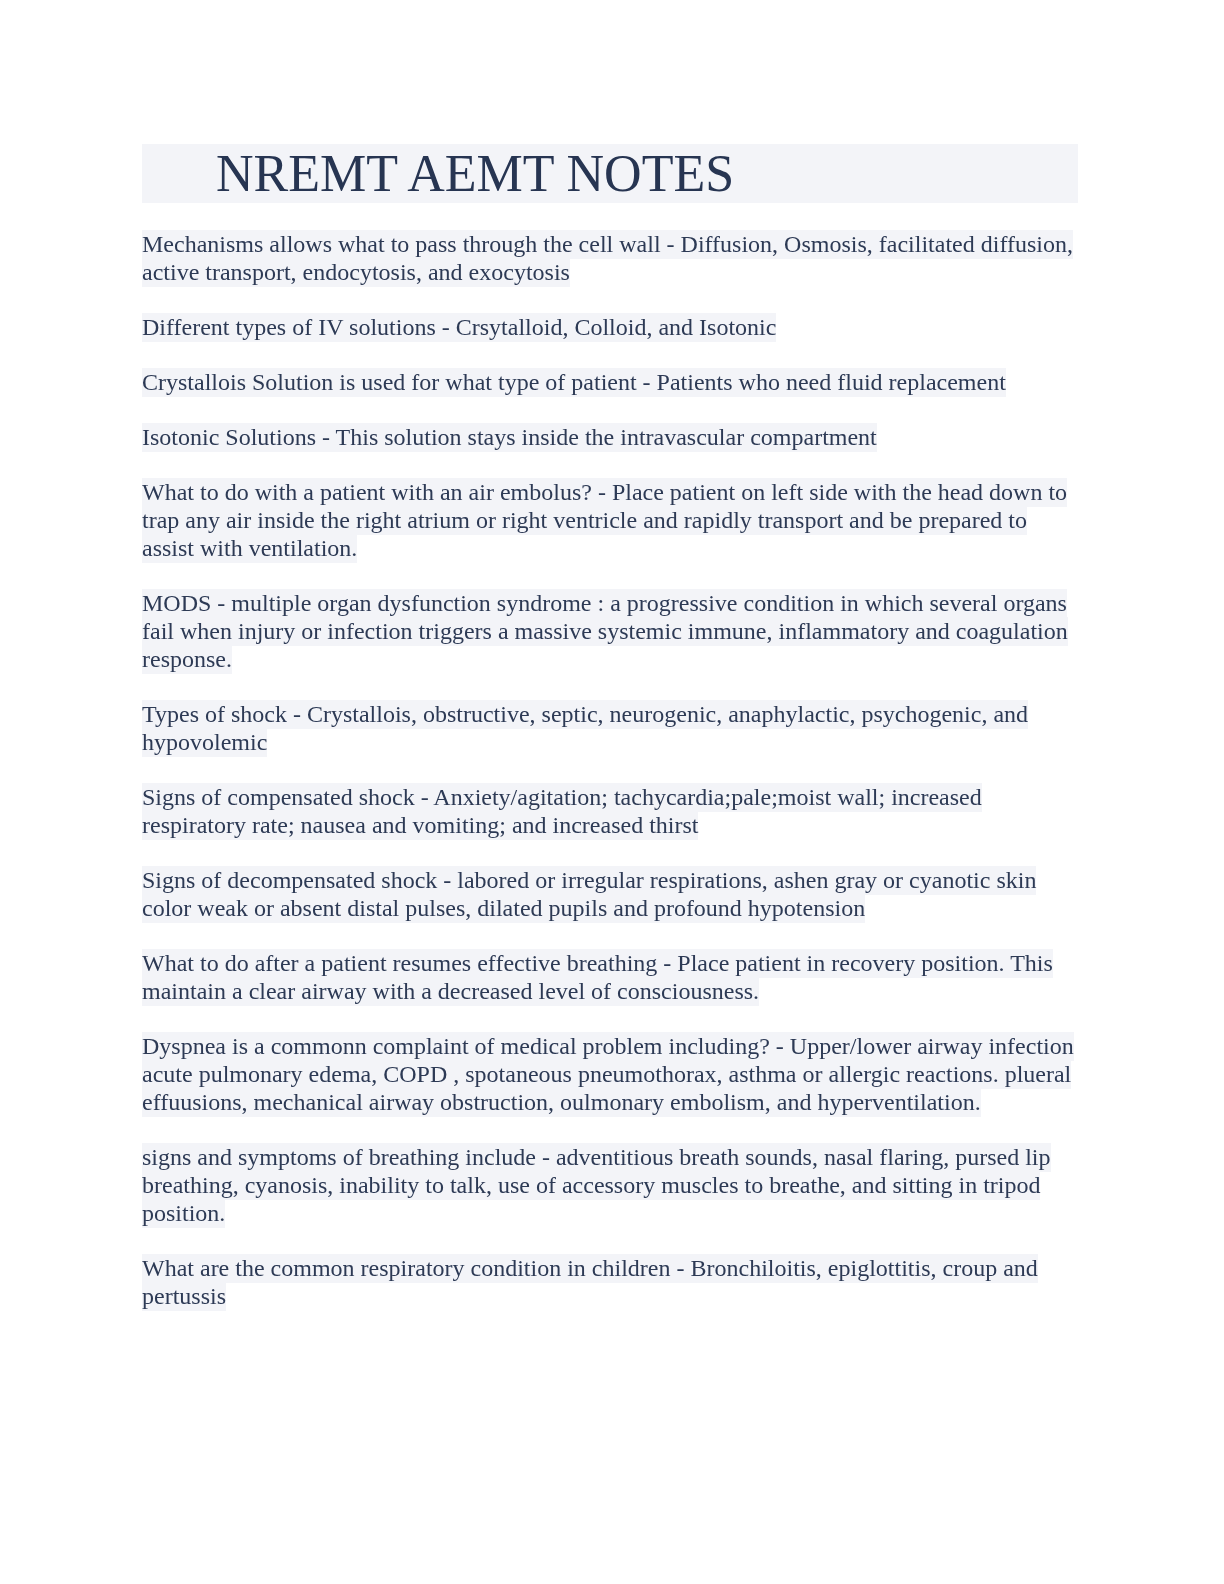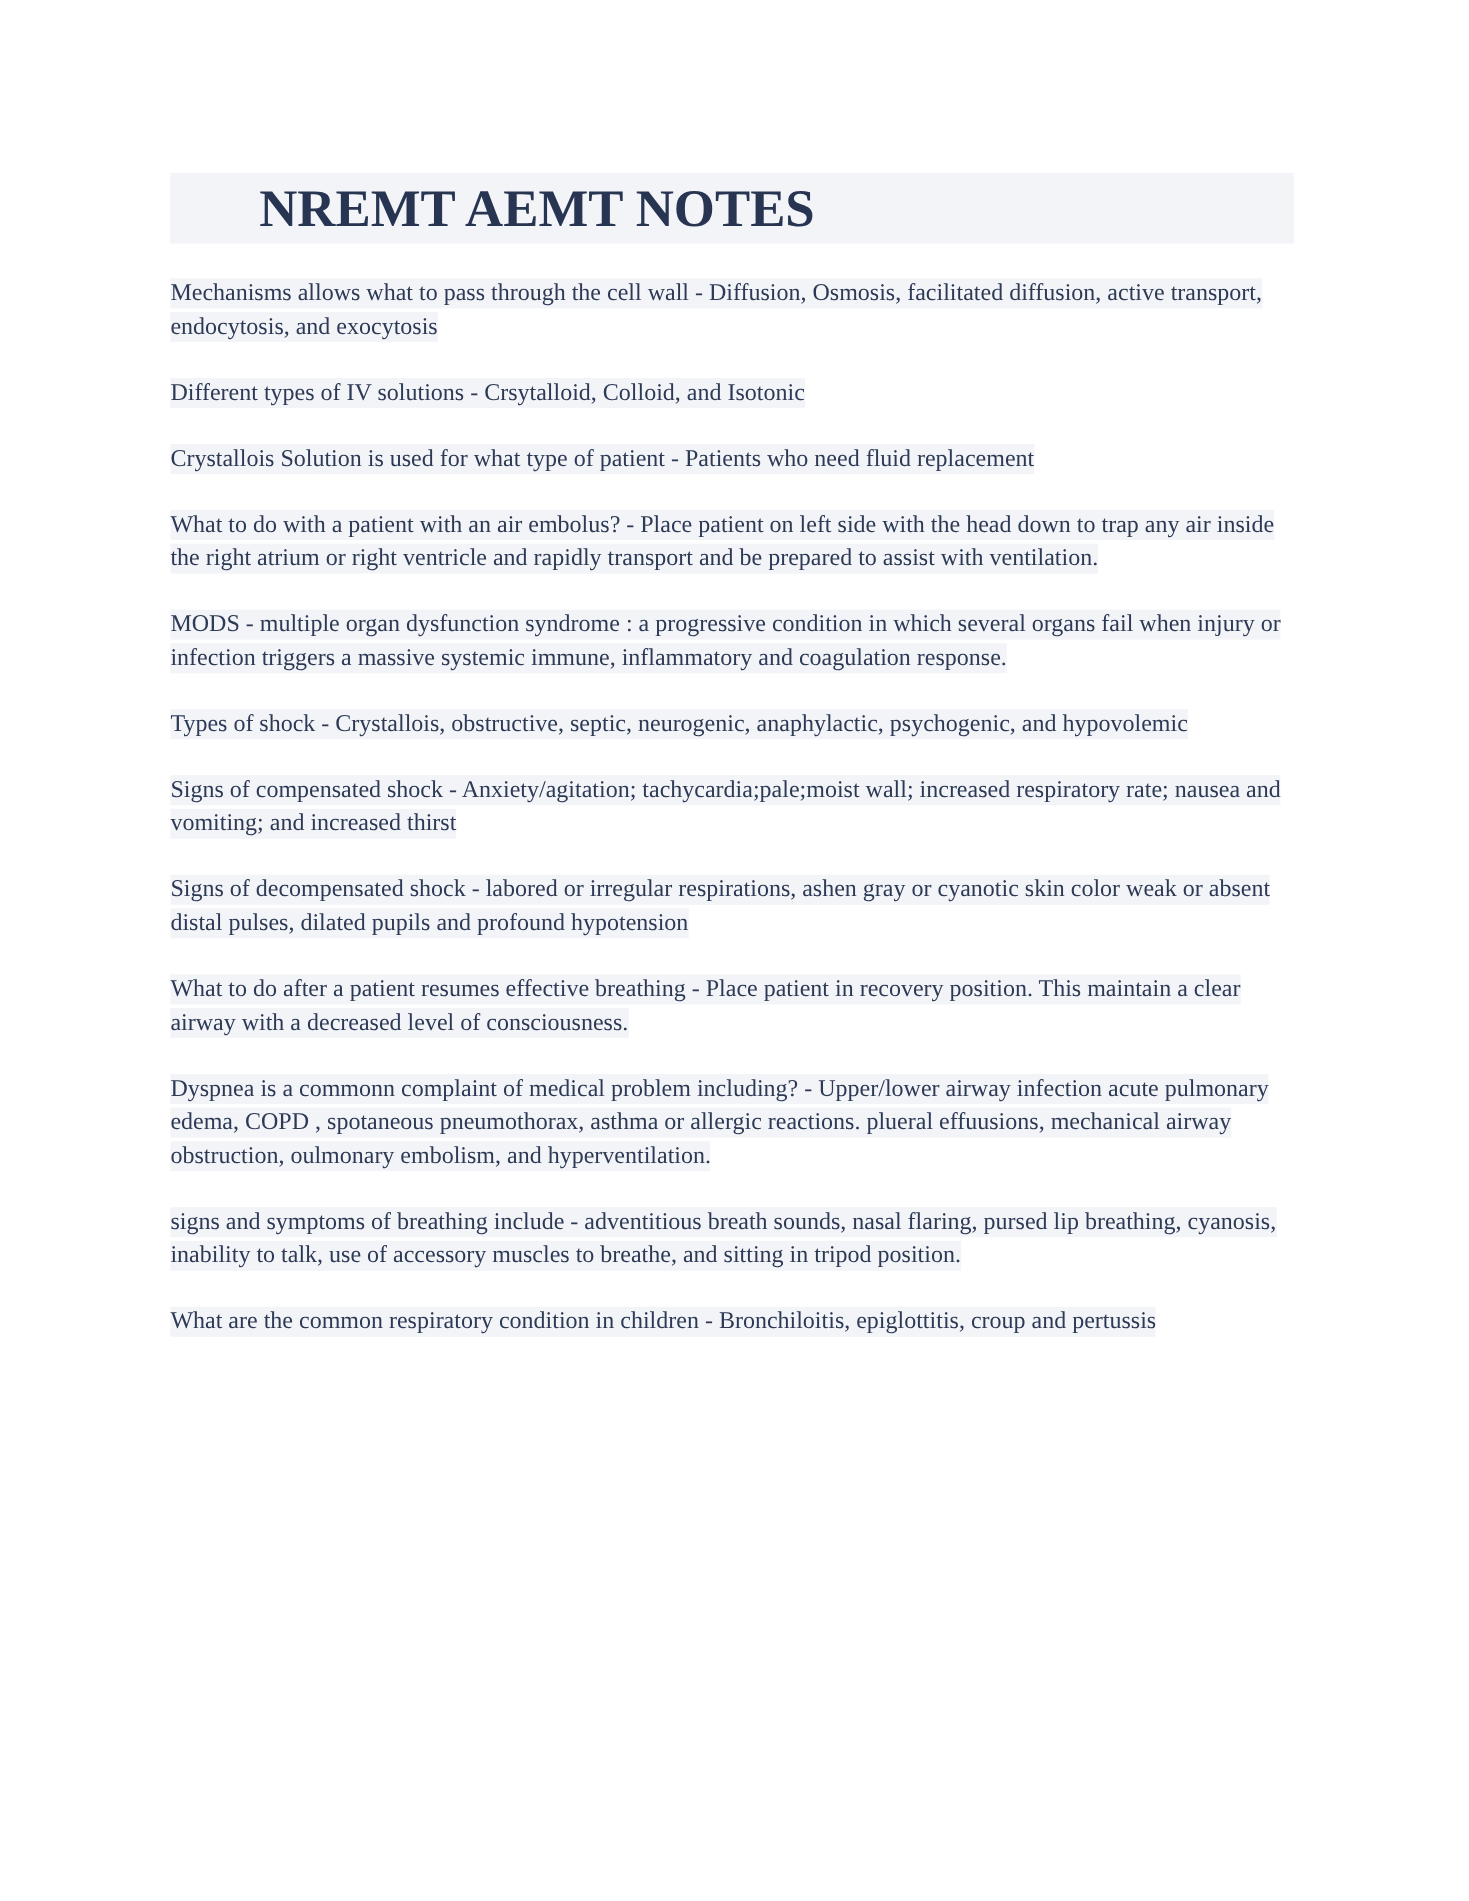--- a/index.html
+++ b/index.html
@@ -10,31 +10,31 @@
     overflow: hidden;
     font-family: "Liberation Serif", "DejaVu Serif", serif;
   }
   .page {
     width: 936px;
     margin: 144px 0 0 142px;
   }
   .doc-title {
     background: var(--highlight, #f3f4f8);
     color: var(--title-text, #273552);
-    font-size: 44px;
-    font-weight: bold;
+    font-size: 52px;
+    font-weight: normal;
     height: 59px;
     display: flex;
     align-items: center;
     padding-left: 74px;
     margin-bottom: 27px;
     white-space: nowrap;
   }
   p.note {
-    font-size: 20px;
+    font-size: 24px;
     line-height: 28px;
     color: var(--body-text, #2d3a55);
     margin: 0 0 27px 0;
     text-align: left;
   }
   p.note:last-child { margin-bottom: 0; }
   .hl {
     background: var(--highlight, #f3f4f8);
     padding: 1px 0 2px 0;
     box-decoration-break: clone;
@@ -43,20 +43,21 @@
 </style>
 </head>
 <body>
 
 <div class="page">
   <h1 class="doc-title">NREMT AEMT NOTES</h1>
 
   <p class="note"><span class="hl">Mechanisms allows what to pass through the cell wall - Diffusion, Osmosis, facilitated diffusion, active transport, endocytosis, and exocytosis</span></p>
   <p class="note"><span class="hl">Different types of IV solutions - Crsytalloid, Colloid, and Isotonic</span></p>
   <p class="note"><span class="hl">Crystallois Solution is used for what type of patient - Patients who need fluid replacement</span></p>
+  <p class="note"><span class="hl">Isotonic Solutions - This solution stays inside the intravascular compartment</span></p>
   <p class="note"><span class="hl">What to do with a patient with an air embolus? - Place patient on left side with the head down to trap any air inside the right atrium or right ventricle and rapidly transport and be prepared to assist with ventilation.</span></p>
   <p class="note"><span class="hl">MODS - multiple organ dysfunction syndrome : a progressive condition in which several organs fail when injury or infection triggers a massive systemic immune, inflammatory and coagulation response.</span></p>
   <p class="note"><span class="hl">Types of shock - Crystallois, obstructive, septic, neurogenic, anaphylactic, psychogenic, and hypovolemic</span></p>
   <p class="note"><span class="hl">Signs of compensated shock - Anxiety/agitation; tachycardia;pale;moist wall; increased respiratory rate; nausea and vomiting; and increased thirst</span></p>
   <p class="note"><span class="hl">Signs of decompensated shock - labored or irregular respirations, ashen gray or cyanotic skin color weak or absent distal pulses, dilated pupils and profound hypotension</span></p>
   <p class="note"><span class="hl">What to do after a patient resumes effective breathing - Place patient in recovery position. This maintain a clear airway with a decreased level of consciousness.</span></p>
   <p class="note"><span class="hl">Dyspnea is a commonn complaint of medical problem including? - Upper/lower airway infection acute pulmonary edema, COPD , spotaneous pneumothorax, asthma or allergic reactions. plueral effuusions, mechanical airway obstruction, oulmonary embolism, and hyperventilation.</span></p>
   <p class="note"><span class="hl">signs and symptoms of breathing include - adventitious breath sounds, nasal flaring, pursed lip breathing, cyanosis, inability to talk, use of accessory muscles to breathe, and sitting in tripod position.</span></p>
   <p class="note"><span class="hl">What are the common respiratory condition in children - Bronchiloitis, epiglottitis, croup and pertussis</span></p>
 </div>

